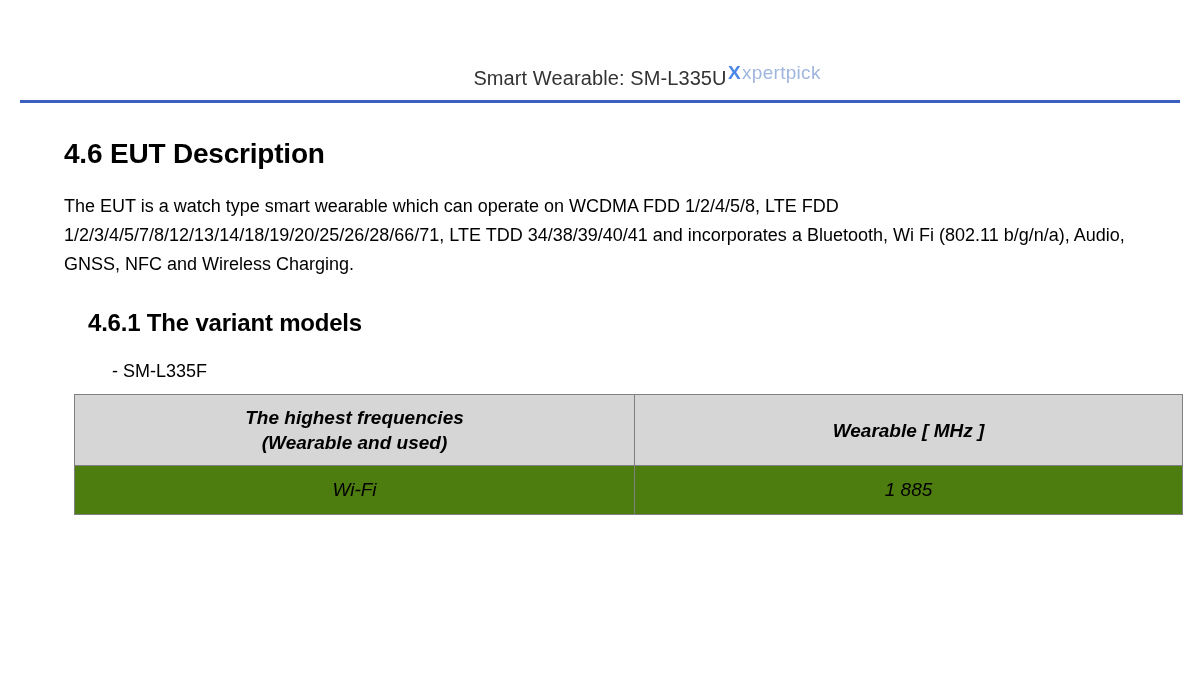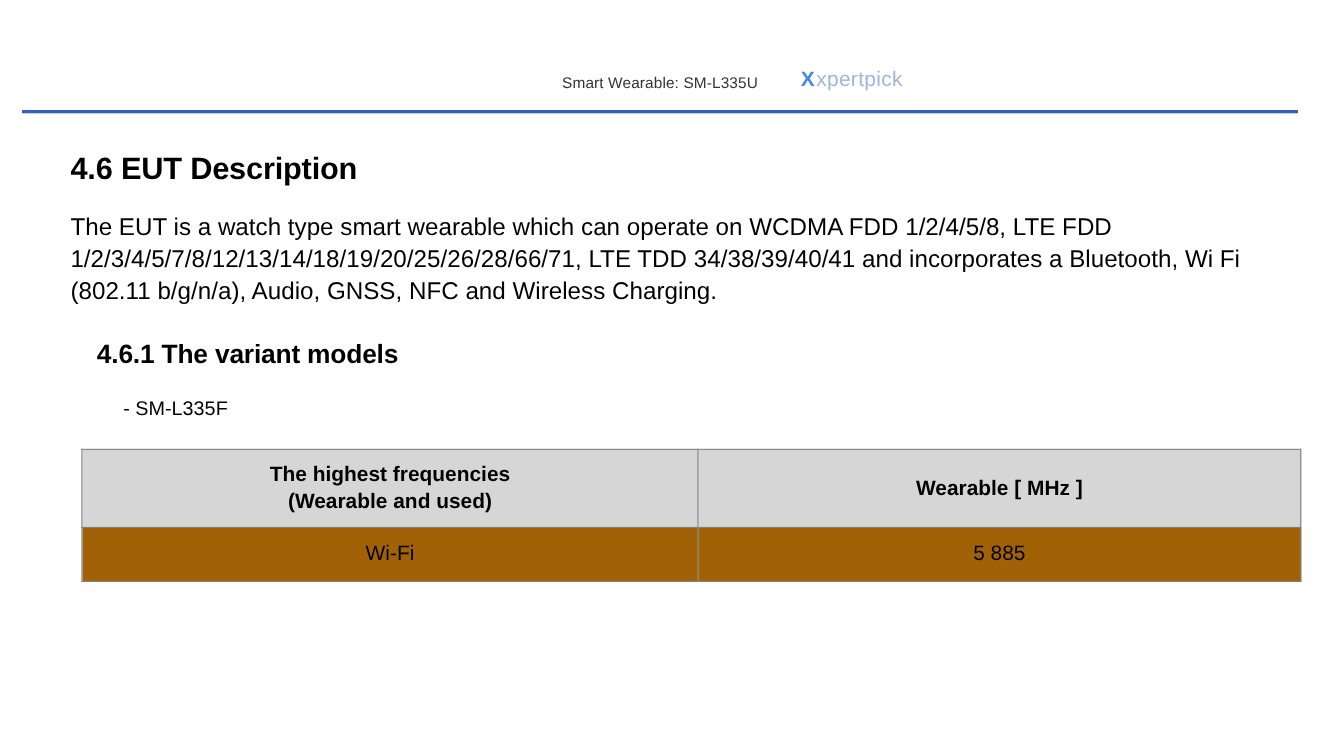--- a/index.html
+++ b/index.html
@@ -28,21 +28,21 @@
     position: relative;
     height: 100px;
     box-sizing: border-box;
   }
   .header-title {
     position: absolute;
     top: 67px;
     left: 0;
     width: 1200px;
     text-align: center;
-    font-size: 14px;
+    font-size: 20px;
     color: #333333;
     letter-spacing: 0.1px;
   }
   .header-rule {
     position: absolute;
     top: 100px;
     left: 20px;
     width: 1160px;
     height: 3px;
     background: #3b5fbe;
@@ -76,21 +76,21 @@
   }
 
   h2.section-heading {
     font-size: 28px;
     font-weight: bold;
     margin: 26px 0 0 36px;
     letter-spacing: -0.2px;
   }
 
   p.body-text {
-    font-size: 22px;
+    font-size: 18px;
     line-height: 29px;
     margin: 22px 36px 0 36px;
     width: 1080px;
   }
 
   h3.sub-heading {
     font-size: 24px;
     font-weight: bold;
     margin: 30px 0 16px 60px;
     letter-spacing: -0.2px;
@@ -103,39 +103,40 @@
 
   h2.section-heading-2 {
     font-size: 28px;
     font-weight: bold;
     margin: 38px 0 0 44px;
     letter-spacing: -0.2px;
   }
 
   
   table.freq-table {
-    margin: 26px 0 0 46px;
+    margin: 12px 0 0 46px;
     width: 1108px;
     border-collapse: collapse;
     table-layout: fixed;
+    font-style: italic;
   }
   table.freq-table th,
   table.freq-table td {
     border: 1px solid #808080;
     text-align: center;
   }
   table.freq-table th {
     background: #d6d6d6;
     font-size: 19px;
     font-weight: bold;
     padding: 10px 6px;
     line-height: 25px;
   }
   table.freq-table td {
-    background: #a16207;
+    background: #4d7c0f;
     font-size: 19px;
     padding: 13px 6px;
   }
   .col-left { width: 560px; }
   .col-right { width: 548px; }
 </style>
 </head>
 <body>
 
 <div class="page">
@@ -170,19 +171,19 @@
           <th>
             <span>The highest frequencies</span><br>
             <span>(Wearable and used)</span>
           </th>
           <th>Wearable [ MHz ]</th>
         </tr>
       </thead>
       <tbody>
         <tr>
           <td>Wi-Fi</td>
-          <td>5 885</td>
+          <td>1 885</td>
         </tr>
       </tbody>
     </table>
 
   </div>
 </div>
 
 </body></html>

